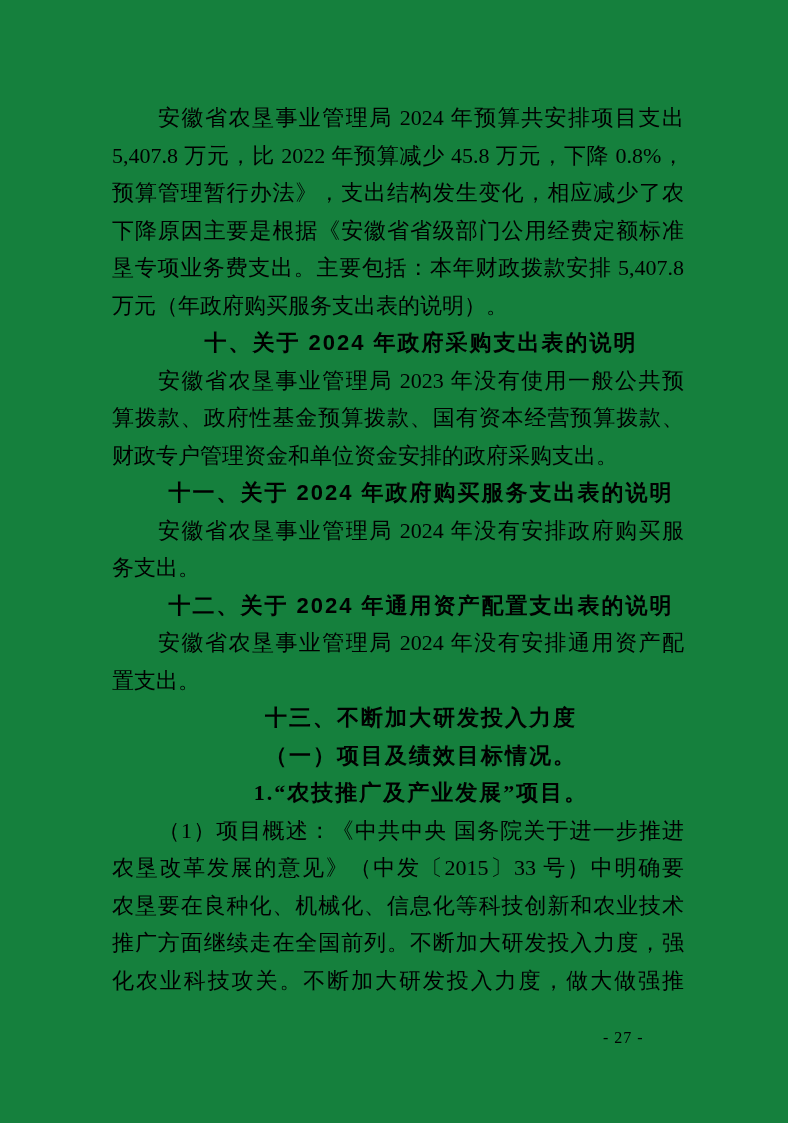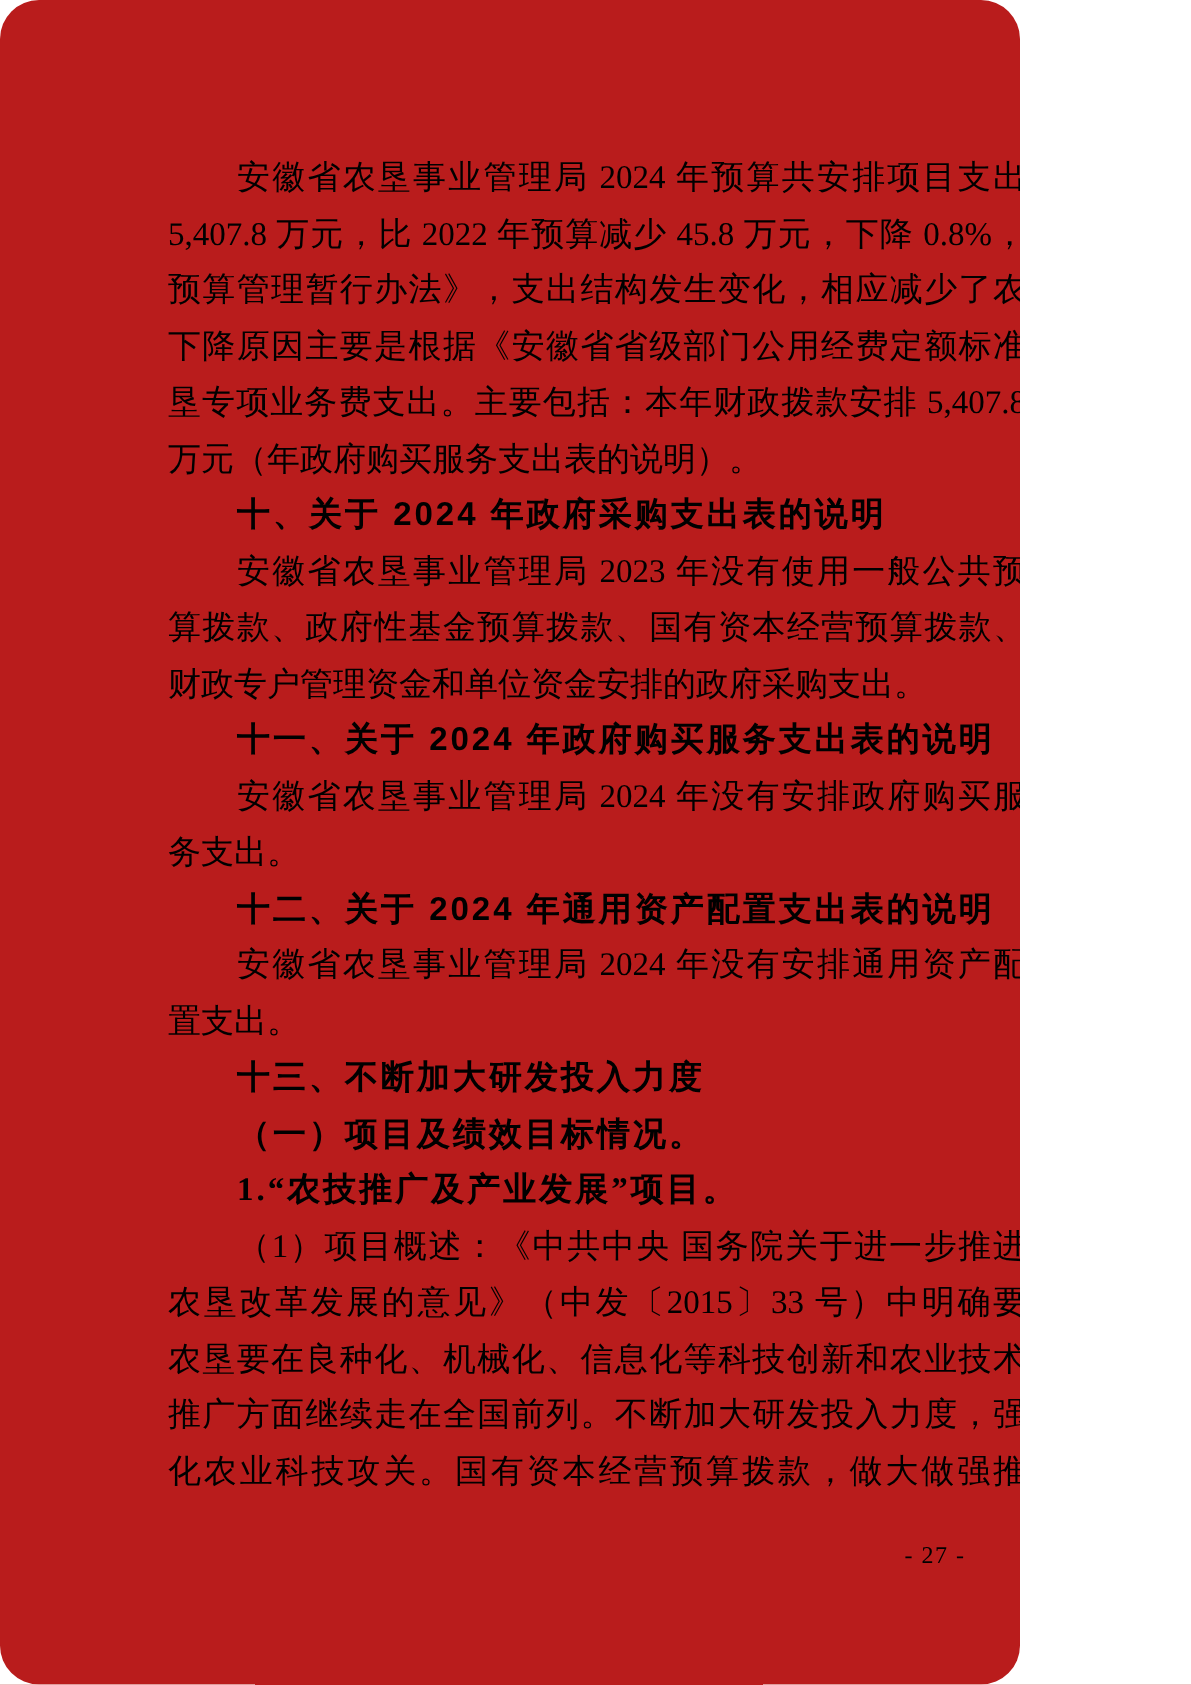--- a/index.html
+++ b/index.html
@@ -1,23 +1,22 @@
 <!DOCTYPE html>
 <html><head>
 <meta charset="utf-8">
 <style>
   html, body { margin: 0; padding: 0; background: #ffffff; }
   .page {
     position: relative;
-    width: 680px;
+    width: 788px;
     height: 1123px;
-    background: #b91c1c;
+    background: #15803d;
     overflow: hidden;
     color: #000000;
-    border-radius: 26px;
   }
   #doc {
     position: absolute;
     left: 112px;
     top: 99px;
     width: 572px;
   }
   .block { margin: 0; padding: 0; }
   .line {
     height: 37.5px;
@@ -33,21 +32,21 @@
   .h-sans .line {
     font-family: "Liberation Sans", "DejaVu Sans", sans-serif;
     font-weight: 700;
     letter-spacing: 2px;
   }
   .h-serif .line {
     font-family: "Liberation Serif", "DejaVu Serif", serif;
     font-weight: 700;
     letter-spacing: 2px;
   }
-  .line.indent { text-indent: 46px; }
+  .line.indent { text-indent: 46px; text-align: center; }
   .line.fill {
     white-space: normal;
     text-align: justify;
     text-align-last: justify;
     overflow: hidden;
   }
   .page-number {
     position: absolute;
     top: 1027px;
     left: 603px;
@@ -100,17 +99,17 @@
         <div class="line indent">（一）项目及绩效目标情况。</div>
       </div>
       <div class="block h-serif">
         <div class="line indent">1.“农技推广及产业发展”项目。</div>
       </div>
       <div class="block para">
         <div class="line indent fill">（1）项目概述：《中共中央 国务院关于进一步推进</div>
         <div class="line fill">农垦改革发展的意见》（中发〔2015〕33 号）中明确要求，</div>
         <div class="line fill">农垦要在良种化、机械化、信息化等科技创新和农业技术</div>
         <div class="line fill">推广方面继续走在全国前列。不断加大研发投入力度，强</div>
-        <div class="line fill">化农业科技攻关。国有资本经营预算拨款，做大做强推</div>
+        <div class="line fill">化农业科技攻关。不断加大研发投入力度，做大做强推</div>
       </div>
     </div>
   <div class="page-number">- 27 -</div>
 </div>
 
 </body></html>

